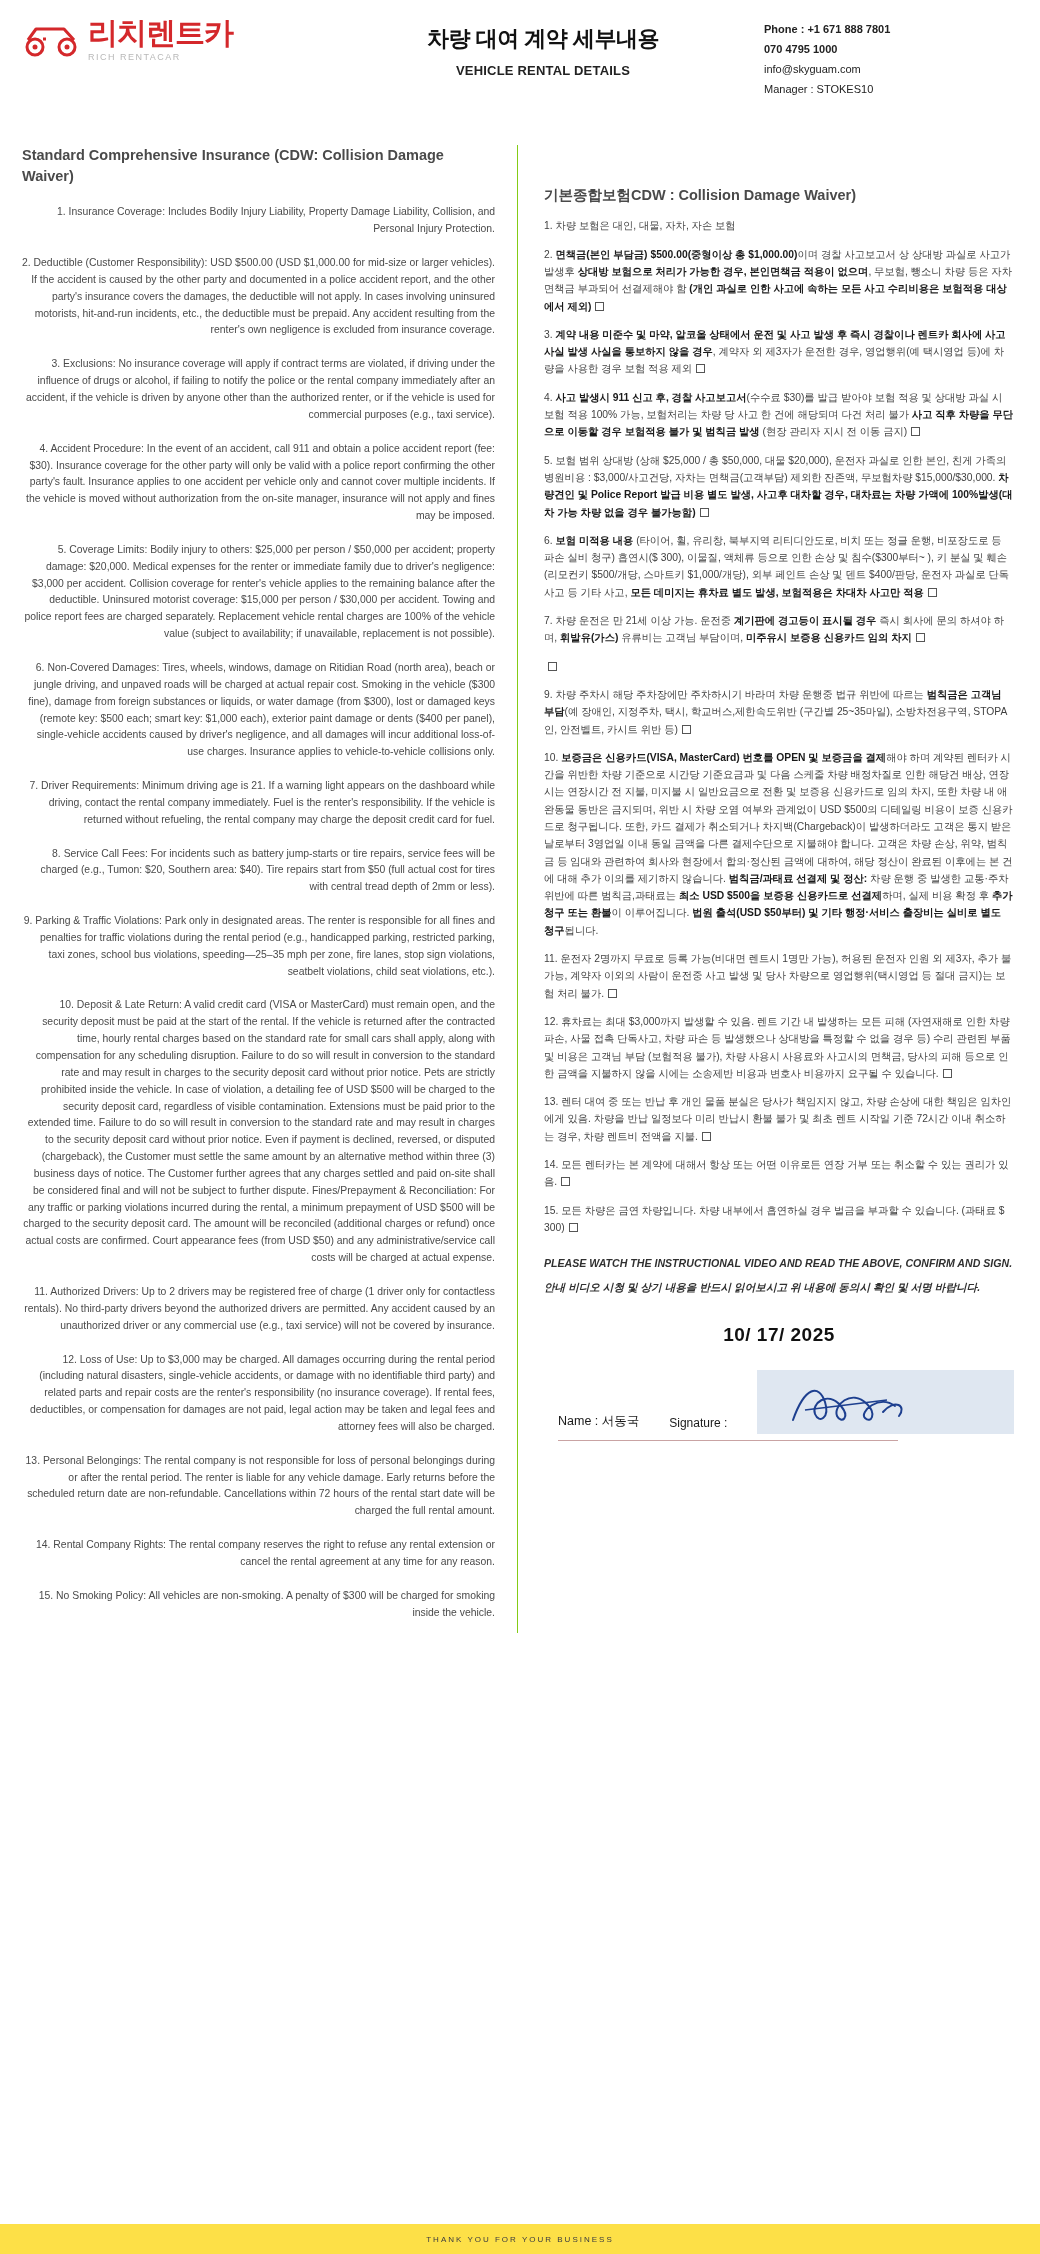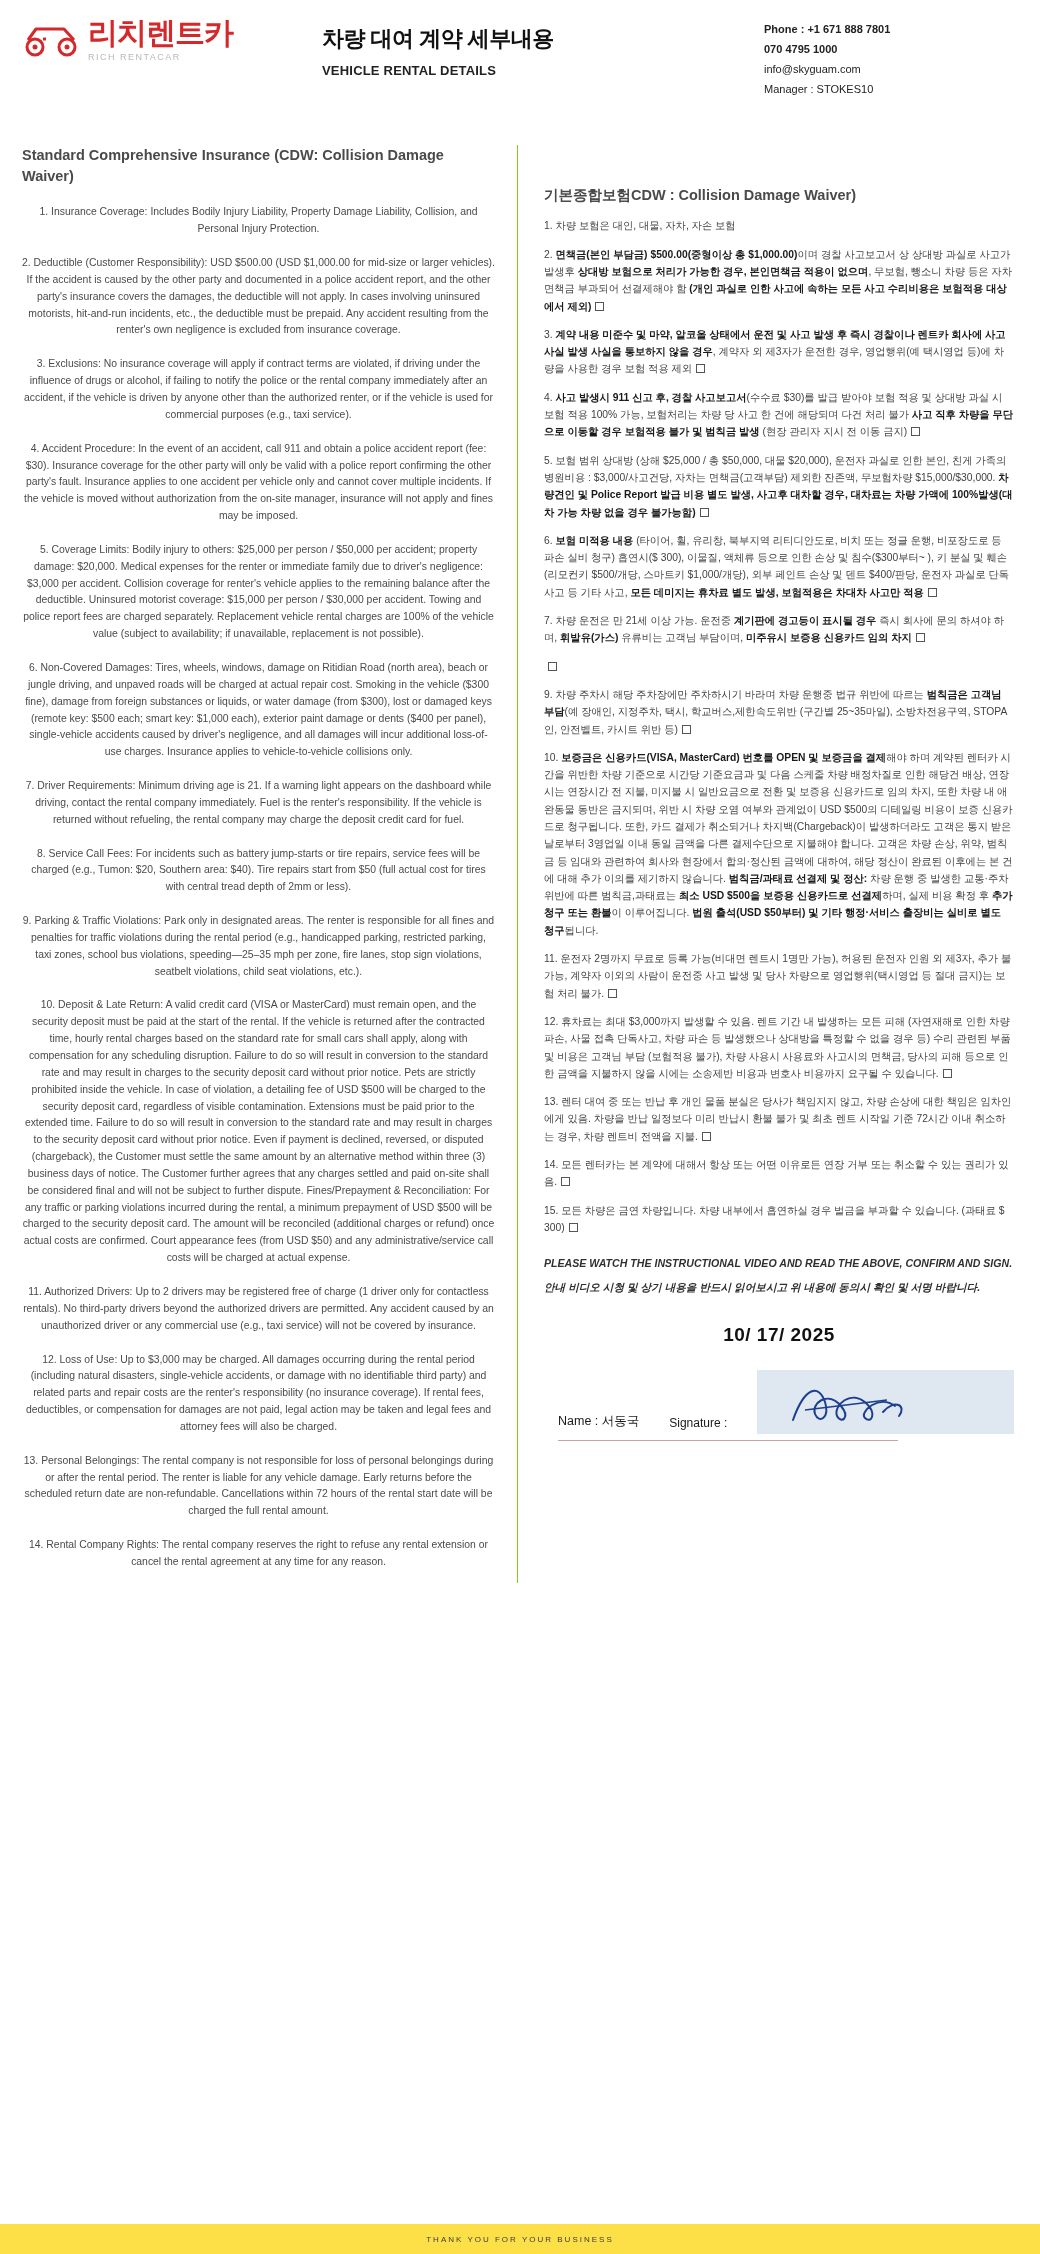--- a/index.html
+++ b/index.html
@@ -20,21 +20,21 @@
   }
   .logo-block { width:300px; display:flex; align-items:center; gap:6px; }
   .logo-svg { display:block; }
   .logo-text { line-height:1; }
   .logo-main {
     font-size:30px; font-weight:bold; color:#d4282b; letter-spacing:-1px;
     font-family:"DejaVu Sans", sans-serif;
   }
   .logo-sub { font-size:9px; color:#b8b8b8; letter-spacing:1.5px; margin-top:5px; }
 
-  .title-block { flex:1; text-align:left; padding-top:6px; }
+  .title-block { flex:1; text-align:center; padding-top:6px; }
   .title-ko { font-size:22px; font-weight:bold; color:#111; letter-spacing:-0.5px; }
   .title-en { font-size:13px; font-weight:bold; color:#222; margin-top:9px; letter-spacing:0.2px; }
 
   .contact-block { width:250px; text-align:left; font-size:11px; color:#222; padding-top:4px; }
   .contact-block div { margin-bottom:5px; line-height:1.35; }
   .contact-bold { font-weight:bold; }
 
   
   .columns {
     display:flex;
@@ -48,21 +48,21 @@
     font-size:14.5px; font-weight:bold; color:#4a4a4a; line-height:1.45;
     margin:0 0 14px 0;
   }
   .sec-title-right { font-size:14.5px; font-weight:bold; color:#4a4a4a; margin:0 0 12px 0; }
 
   .clause {
     font-size:10.4px;
     line-height:1.62;
     color:#4a4a4a;
     margin:17px 0 12px 0;
-    text-align:center;
+    text-align:right;
   }
   .clause-ko {
     font-size:10.3px;
     line-height:1.68;
     color:#3f3f3f;
     margin:0 0 11px 0;
   }
   .b { font-weight:bold; color:#1a1a1a; }
 
   .cb {
@@ -176,20 +176,21 @@
           <p class="clause">5. Coverage Limits: Bodily injury to others: $25,000 per person / $50,000 per accident; property damage: $20,000. Medical expenses for the renter or immediate family due to driver's negligence: $3,000 per accident. Collision coverage for renter's vehicle applies to the remaining balance after the deductible. Uninsured motorist coverage: $15,000 per person / $30,000 per accident. Towing and police report fees are charged separately. Replacement vehicle rental charges are 100% of the vehicle value (subject to availability; if unavailable, replacement is not possible).</p>
           <p class="clause">6. Non-Covered Damages: Tires, wheels, windows, damage on Ritidian Road (north area), beach or jungle driving, and unpaved roads will be charged at actual repair cost. Smoking in the vehicle ($300 fine), damage from foreign substances or liquids, or water damage (from $300), lost or damaged keys (remote key: $500 each; smart key: $1,000 each), exterior paint damage or dents ($400 per panel), single-vehicle accidents caused by driver's negligence, and all damages will incur additional loss-of-use charges. Insurance applies to vehicle-to-vehicle collisions only.</p>
           <p class="clause">7. Driver Requirements: Minimum driving age is 21. If a warning light appears on the dashboard while driving, contact the rental company immediately. Fuel is the renter's responsibility. If the vehicle is returned without refueling, the rental company may charge the deposit credit card for fuel.</p>
           <p class="clause">8. Service Call Fees: For incidents such as battery jump-starts or tire repairs, service fees will be charged (e.g., Tumon: $20, Southern area: $40). Tire repairs start from $50 (full actual cost for tires with central tread depth of 2mm or less).</p>
           <p class="clause">9. Parking &amp; Traffic Violations: Park only in designated areas. The renter is responsible for all fines and penalties for traffic violations during the rental period (e.g., handicapped parking, restricted parking, taxi zones, school bus violations, speeding—25–35 mph per zone, fire lanes, stop sign violations, seatbelt violations, child seat violations, etc.).</p>
           <p class="clause">10. Deposit &amp; Late Return: A valid credit card (VISA or MasterCard) must remain open, and the security deposit must be paid at the start of the rental. If the vehicle is returned after the contracted time, hourly rental charges based on the standard rate for small cars shall apply, along with compensation for any scheduling disruption. Failure to do so will result in conversion to the standard rate and may result in charges to the security deposit card without prior notice. Pets are strictly prohibited inside the vehicle. In case of violation, a detailing fee of USD $500 will be charged to the security deposit card, regardless of visible contamination. Extensions must be paid prior to the extended time. Failure to do so will result in conversion to the standard rate and may result in charges to the security deposit card without prior notice. Even if payment is declined, reversed, or disputed (chargeback), the Customer must settle the same amount by an alternative method within three (3) business days of notice. The Customer further agrees that any charges settled and paid on-site shall be considered final and will not be subject to further dispute. Fines/Prepayment &amp; Reconciliation: For any traffic or parking violations incurred during the rental, a minimum prepayment of USD $500 will be charged to the security deposit card. The amount will be reconciled (additional charges or refund) once actual costs are confirmed. Court appearance fees (from USD $50) and any administrative/service call costs will be charged at actual expense.</p>
           <p class="clause">11. Authorized Drivers: Up to 2 drivers may be registered free of charge (1 driver only for contactless rentals). No third-party drivers beyond the authorized drivers are permitted. Any accident caused by an unauthorized driver or any commercial use (e.g., taxi service) will not be covered by insurance.</p>
           <p class="clause">12. Loss of Use: Up to $3,000 may be charged. All damages occurring during the rental period (including natural disasters, single-vehicle accidents, or damage with no identifiable third party) and related parts and repair costs are the renter's responsibility (no insurance coverage). If rental fees, deductibles, or compensation for damages are not paid, legal action may be taken and legal fees and attorney fees will also be charged.</p>
           <p class="clause">13. Personal Belongings: The rental company is not responsible for loss of personal belongings during or after the rental period. The renter is liable for any vehicle damage. Early returns before the scheduled return date are non-refundable. Cancellations within 72 hours of the rental start date will be charged the full rental amount.</p>
           <p class="clause">14. Rental Company Rights: The rental company reserves the right to refuse any rental extension or cancel the rental agreement at any time for any reason.</p>
+          <p class="clause">15. No Smoking Policy: All vehicles are non-smoking. A penalty of $300 will be charged for smoking inside the vehicle.</p>
         </div>
     </div>
 
     <div class="col-right">
       <h2 class="sec-title-right">기본종합보험CDW : Collision Damage Waiver)</h2>
       <div id="right-clauses">
           <p class="clause-ko"><span>1. 차량 보험은 대인, 대물, 자차, 자손 보험</span></p>
           <p class="clause-ko"><span>2. <span class="b">면책금(본인 부담금) $500.00(중형이상 총 $1,000.00)</span>이며 경찰 사고보고서 상 상대방 과실로 사고가 발생후 <span class="b">상대방 보험으로 처리가 가능한 경우, 본인면책금 적용이 없으며</span>, 무보험, 뺑소니 차량 등은 자차 면책금 부과되어 선결제해야 함 <span class="b">(개인 과실로 인한 사고에 속하는 모든 사고 수리비용은 보험적용 대상에서 제외)</span></span><span class="cb"></span></p>
           <p class="clause-ko"><span>3. <span class="b">계약 내용 미준수 및 마약, 알코올 상태에서 운전 및 사고 발생 후 즉시 경찰이나 렌트카 회사에 사고 사실 발생 사실을 통보하지 않을 경우</span>, 계약자 외 제3자가 운전한 경우, 영업행위(예 택시영업 등)에 차량을 사용한 경우 보험 적용 제외</span><span class="cb"></span></p>
           <p class="clause-ko"><span>4. <span class="b">사고 발생시 911 신고 후, 경찰 사고보고서</span>(수수료 $30)를 발급 받아야 보험 적용 및 상대방 과실 시 보험 적용 100% 가능, 보험처리는 차량 당 사고 한 건에 해당되며 다건 처리 불가 <span class="b">사고 직후 차량을 무단으로 이동할 경우 보험적용 불가 및 범칙금 발생</span> (현장 관리자 지시 전 이동 금지)</span><span class="cb"></span></p>

